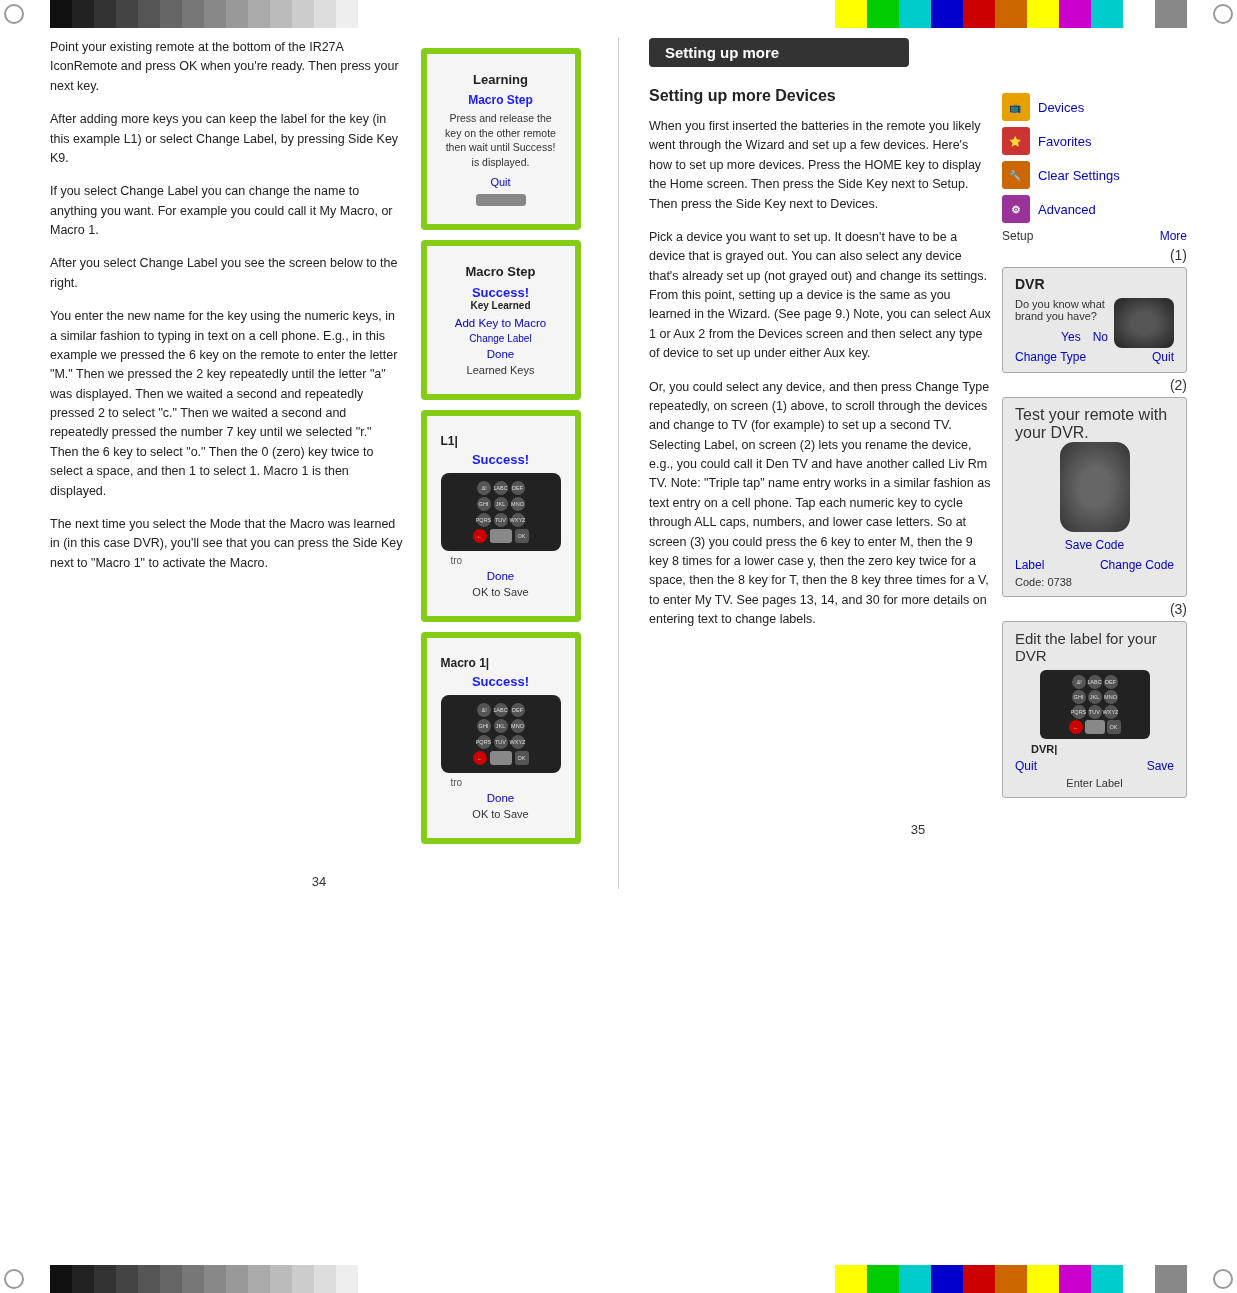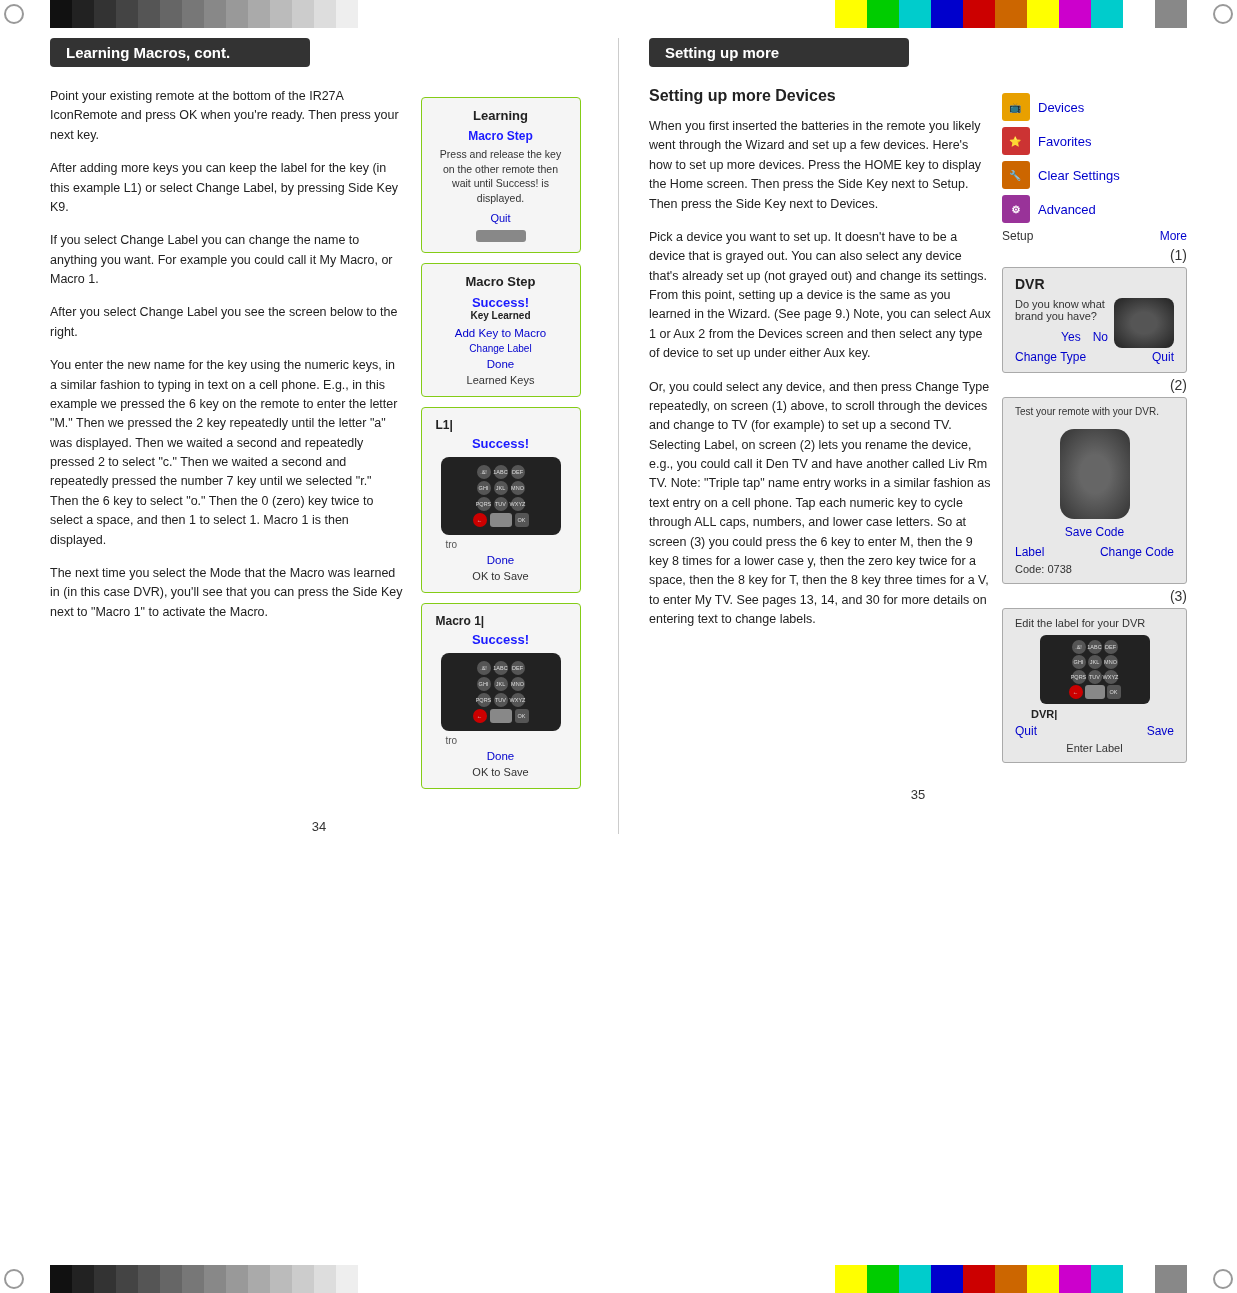--- a/index.html
+++ b/index.html
@@ -98,23 +98,23 @@
     .body-text {
       font-size: 12.5px;
       line-height: 1.55;
       margin-bottom: 14px;
       color: #222;
     }
 
     
     .device-screen {
       background: #f5f5f5;
-      border: 1px solid #84cc16;
+      border: 6px solid #84cc16;
       border-radius: 4px;
-      padding: 10px 14px;
+      padding: 18px 14px;
       margin: 10px auto 10px auto;
       width: 160px;
       font-size: 11px;
       text-align: center;
     }
     .device-screen .screen-title {
       font-weight: bold;
       font-size: 13px;
       margin-bottom: 6px;
     }
@@ -338,21 +338,20 @@
     <div class="tr-cell" style="background:#cc00cc"></div>
     <div class="tr-cell" style="background:#00cccc"></div>
     <div class="tr-cell" style="background:#ffffff"></div>
     <div class="tr-cell" style="background:#888888"></div>
   </div>
 </div>
 
 <div class="main-content">
 
   <div class="page-left">
-    <div class="section-header">Learning Macros, cont.</div>
 
     <div class="left-section">
 
       <div class="left-text-col">
         <p class="body-text">Point your existing remote at the bottom of the IR27A IconRemote and press OK when you're ready. Then press your next key.</p>
         <p class="body-text">After adding more keys you can keep the label for the key (in this example L1) or select Change Label, by pressing Side Key K9.</p>
         <p class="body-text">If you select Change Label you can change the name to anything you want. For example you could call it My Macro, or Macro 1.</p>
         <p class="body-text">After you select Change Label you see the screen below to the right.</p>
         <p class="body-text">You enter the new name for the key using the numeric keys, in a similar fashion to typing in text on a cell phone. E.g., in this example we pressed the 6 key on the remote to enter the letter "M." Then we pressed the 2 key repeatedly until the letter "a" was displayed. Then we waited a second and repeatedly pressed 2 to select "c." Then we waited a second and repeatedly pressed the number 7 key until we selected "r." Then the 6 key to select "o." Then the 0 (zero) key twice to select a space, and then 1 to select 1. Macro 1 is then displayed.</p>
         <p class="body-text">The next time you select the Mode that the Macro was learned in (in this case DVR), you'll see that you can press the Side Key next to "Macro 1" to activate the Macro.</p>
@@ -504,36 +503,36 @@
           </div>
           <div style="clear:both;display:flex;justify-content:space-between;margin-top:6px">
             <span class="blue">Change Type</span>
             <span class="blue">Quit</span>
           </div>
         </div>
 
         <div class="num-label">(2)</div>
 
         <div class="dvr-box">
-          <div style="font-size:10px;color:#333;margin-bottom:12px">Test your remote with your DVR.</div>
+          <div style="font-size:16px;color:#333;margin-bottom:0">Test your remote with your DVR.</div>
           <div style="width:70px;height:90px;background:radial-gradient(ellipse at center,#666 30%,#333 100%);border-radius:14px;margin:0 auto 6px auto;"></div>
           <div style="text-align:center;margin-bottom:6px">
             <span class="blue">Save Code</span>
           </div>
           <div style="display:flex;justify-content:space-between;align-items:center">
             <span class="blue">Label</span>
             <span class="blue">Change Code</span>
           </div>
           <div style="font-size:11px;color:#333;margin-top:4px">Code: 0738</div>
         </div>
 
         <div class="num-label">(3)</div>
 
         <div class="dvr-box">
-          <div style="font-size:11px;color:#333;margin-bottom:6px">Edit the label for your DVR</div>
+          <div style="font-size:15px;color:#333;margin-bottom:6px">Edit the label for your DVR</div>
 
           <div class="inline-keypad">
             <div class="ik-row">
               <div class="ik-key">.&amp;!</div>
               <div class="ik-key">1ABC</div>
               <div class="ik-key">DEF</div>
             </div>
             <div class="ik-row">
               <div class="ik-key">GHI</div>
               <div class="ik-key">JKL</div>

